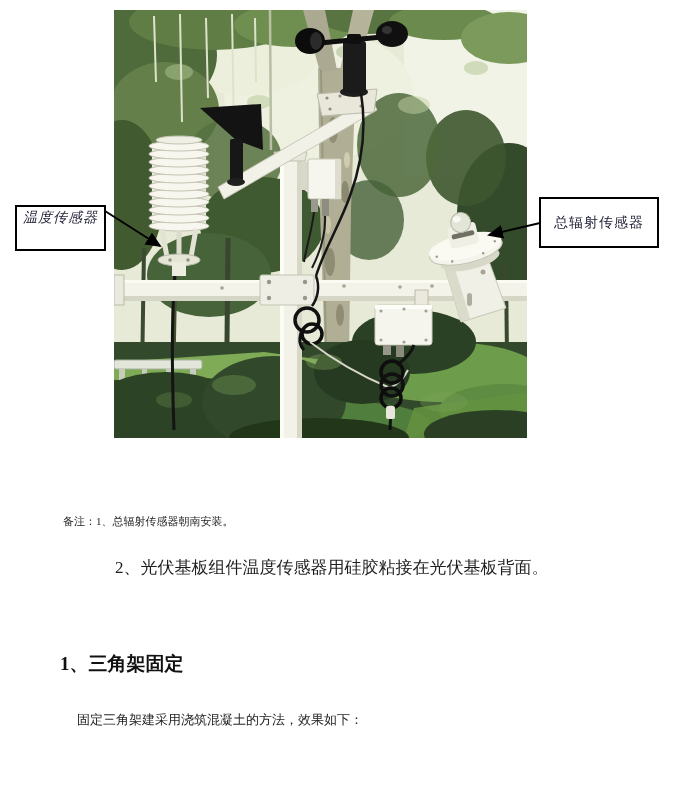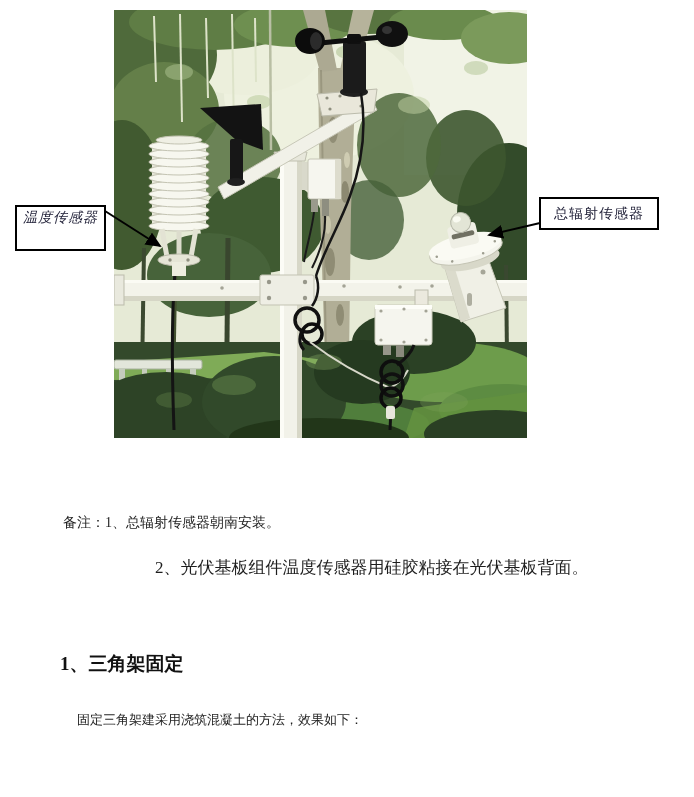--- a/index.html
+++ b/index.html
@@ -9,24 +9,24 @@
     overflow:hidden;
   }
   .photo-svg { position:absolute; left:114px; top:10px; width:413px; height:428px; display:block; }
   .arrows-svg { position:absolute; left:0; top:0; width:694px; height:470px; pointer-events:none; }
   .callout {
     position:absolute; background:#ffffff; border:2px solid #000;
     font-size:14px; letter-spacing:1px; color:#23233a;
     display:flex; justify-content:center; box-sizing:border-box;
   }
   .callout-left  { left:15px;  top:205px; width:91px;  height:46px; align-items:flex-start; padding-top:2px;font-style:italic; }
-  .callout-right { left:539px; top:197px; width:120px; height:33px; align-items:center; }
+  .callout-right { left:539px; top:197px; width:120px; height:51px; align-items:center; }
   .txt { position:absolute; white-space:nowrap; color:#1e1e1e; }
-  .note1 { left:63px;  top:514px; font-size:14px; }
-  .note2 { left:115px; top:556px; font-size:17px;margin-left:40px; }
+  .note1 { left:63px;  top:514px; font-size:11px; }
+  .note2 { left:115px; top:556px; font-size:17px; }
   .heading { left:60px; top:651px; font-size:19px; font-weight:bold; color:#111; }
   .bodyline { left:77px; top:711px; font-size:13px; }
 </style>
 </head>
 <body>
 
 <div class="page">
 
   <svg class="photo-svg" viewBox="0 0 413 428" aria-hidden="true">
 

